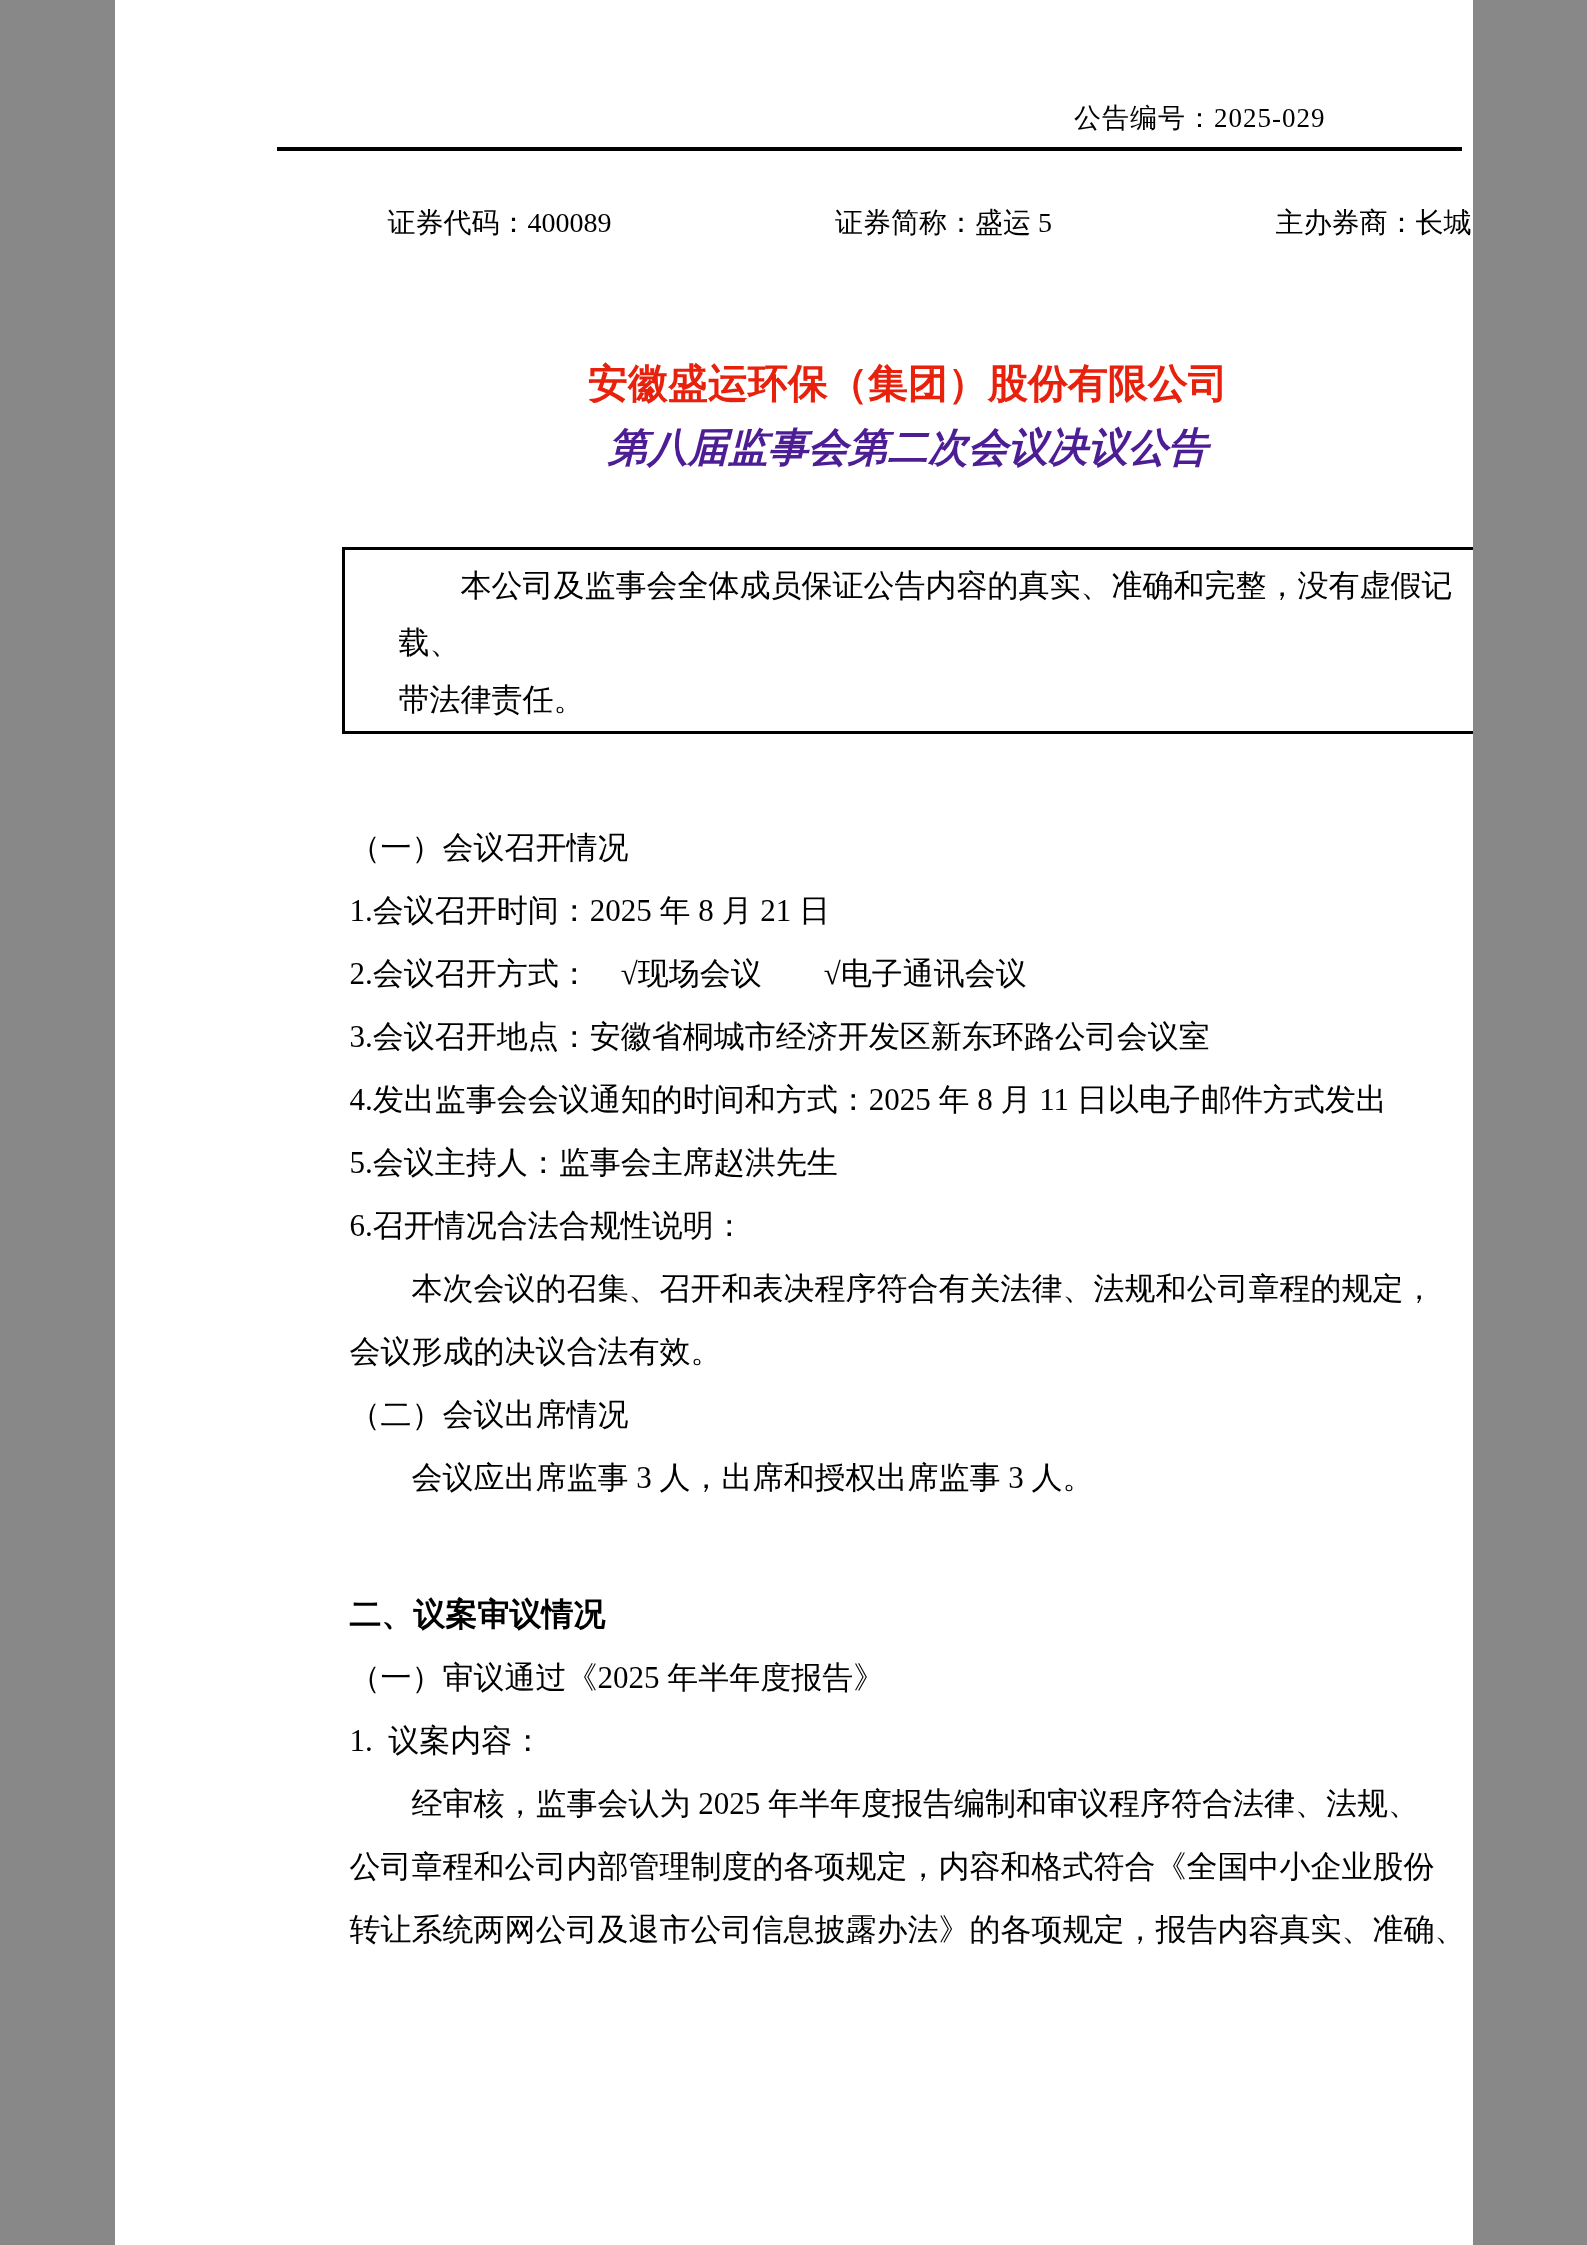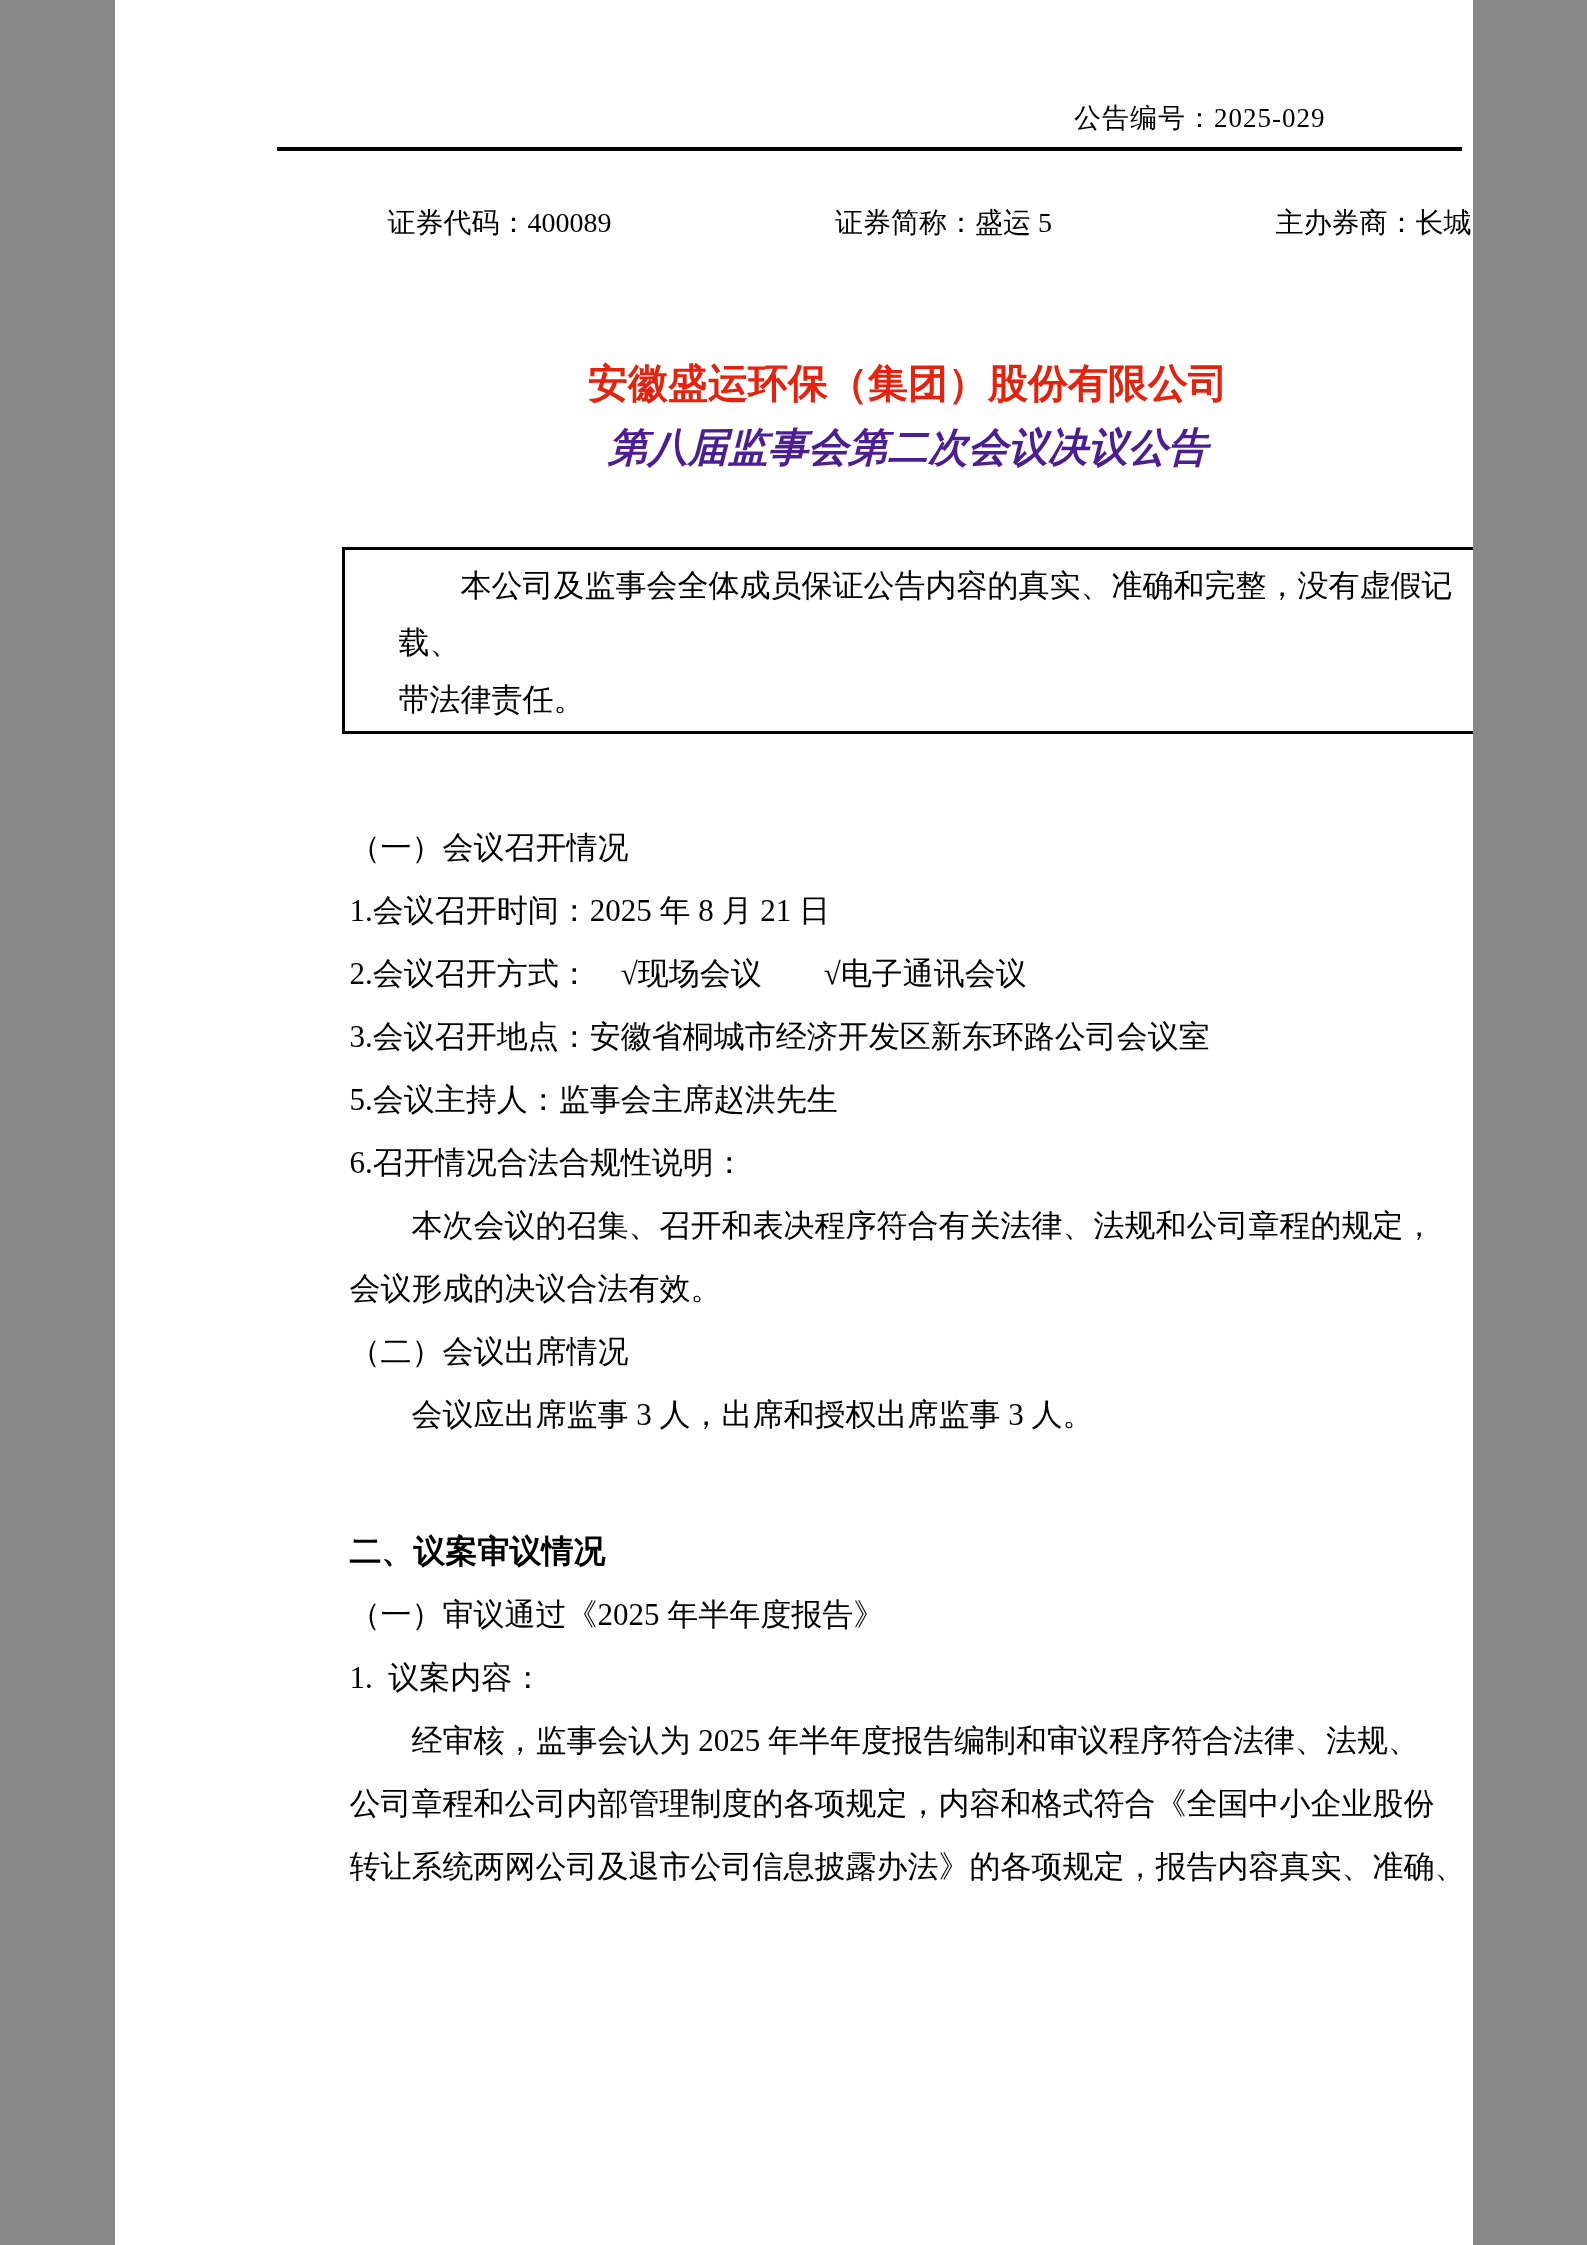--- a/index.html
+++ b/index.html
@@ -84,20 +84,21 @@
   <div class="disclaimer-box">
     <div class="line indent">本公司及监事会全体成员保证公告内容的真实、准确和完整，没有虚假记载、</div>
     <div class="line">带法律责任。</div>
   </div>
 
   <div class="body-block">
     <div class="line">（一）会议召开情况</div>
     <div class="line">1.会议召开时间：2025 年 8 月 21 日</div>
     <div class="line">2.会议召开方式：　√现场会议　　√电子通讯会议</div>
     <div class="line">3.会议召开地点：安徽省桐城市经济开发区新东环路公司会议室</div>
+    <div class="line">4.发出监事会会议通知的时间和方式：2025 年 8 月 11 日以电子邮件方式发出</div>
     <div class="line">5.会议主持人：监事会主席赵洪先生</div>
     <div class="line">6.召开情况合法合规性说明：</div>
     <div class="line indent">本次会议的召集、召开和表决程序符合有关法律、法规和公司章程的规定，</div>
     <div class="line">会议形成的决议合法有效。</div>
     <div class="line">（二）会议出席情况</div>
     <div class="line indent">会议应出席监事 3 人，出席和授权出席监事 3 人。</div>
     <div class="line h gap">二、议案审议情况</div>
     <div class="line">（一）审议通过《2025 年半年度报告》</div>
     <div class="line">1.  议案内容：</div>
     <div class="line indent">经审核，监事会认为 2025 年半年度报告编制和审议程序符合法律、法规、</div>

